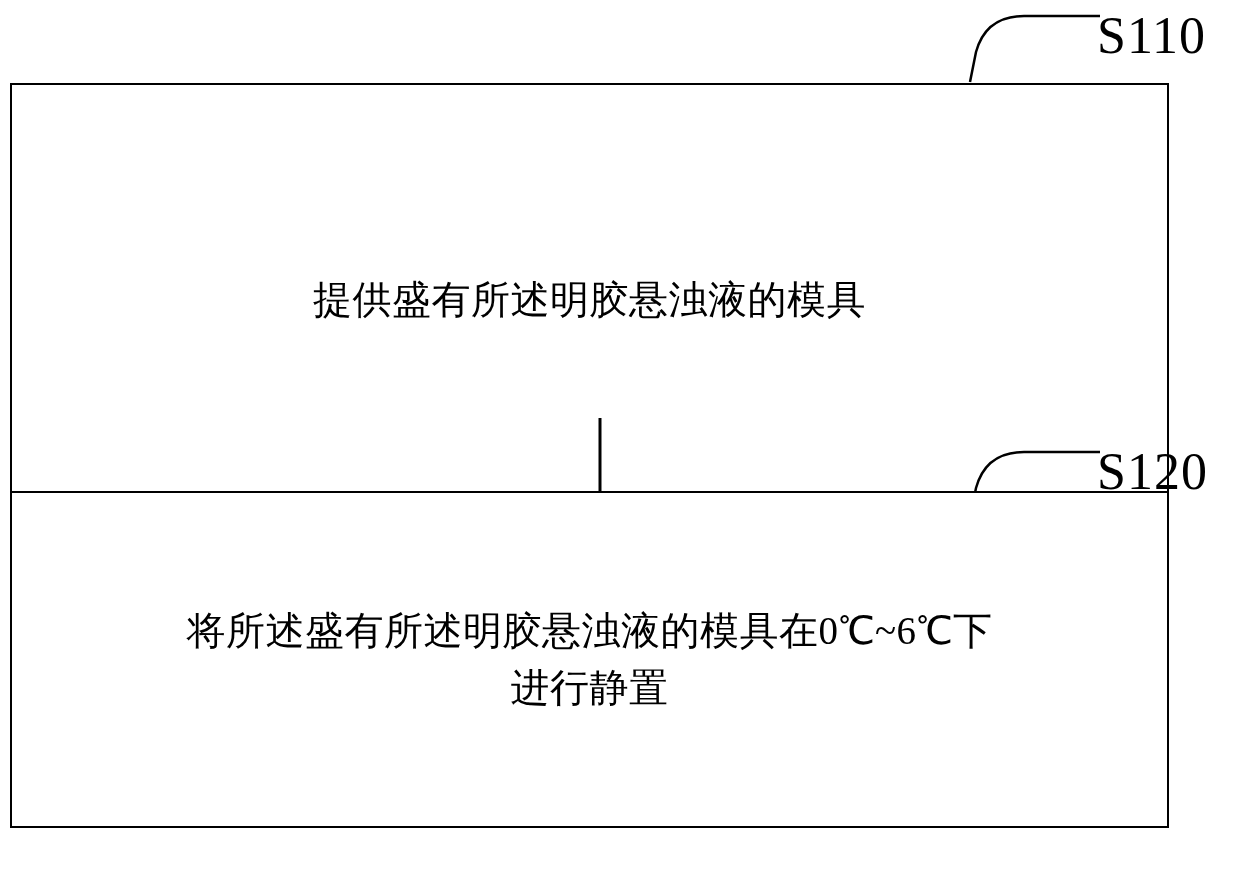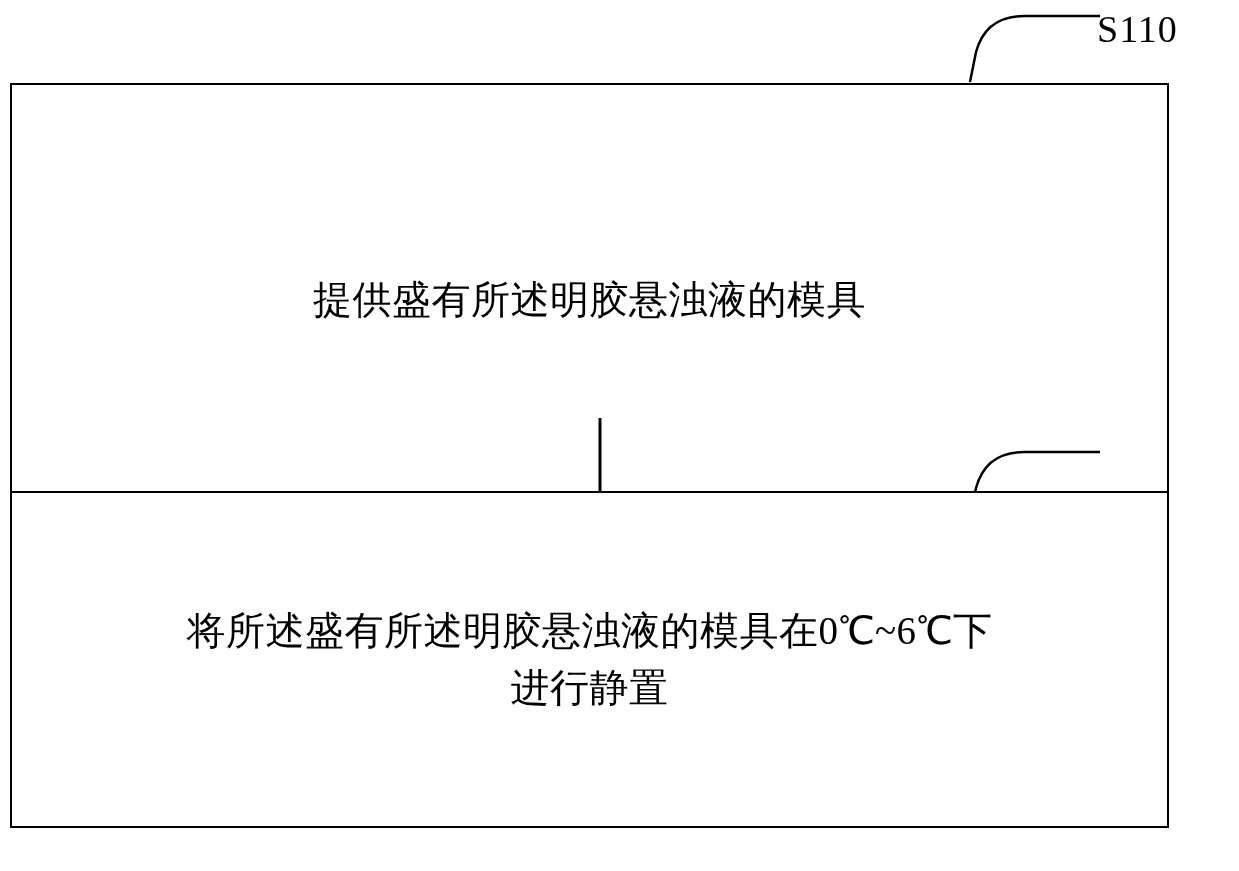--- a/index.html
+++ b/index.html
@@ -44,21 +44,21 @@
     align-items: center;
   }
   #box-s120 {
     left: 10px;
     top: 491px;
     width: 1159px;
     height: 337px;
   }
   .step-label {
     position: absolute;
-    font-size: 38px;
+    font-size: 52px;
     line-height: 1;
     letter-spacing: 1px;
   }
   #label-s110 {
     left: 1097px;
     top: 10px;
   }
   #label-s120 {
     left: 1097px;
     top: 446px;
@@ -105,19 +105,20 @@
 
   <svg id="connector" viewBox="0 0 80 104">
     <line x1="40" y1="0" x2="40" y2="86" stroke="#000000" stroke-width="3"></line>
     <polygon points="40,101 30,77 50,77" fill="#000000"></polygon>
   </svg>
 
   <svg id="leader-s120" class="leader-svg" viewBox="0 0 160 82">
     <path d="M 150 8 L 74 8 Q 36 8 26 44 L 20 74" fill="none" stroke="#000000" stroke-width="2.5"></path>
   </svg>
 
+  <div class="step-label" id="label-s120">S120</div>
 
   <div class="step-box" id="box-s120">
     <div class="step-text">将所述盛有所述明胶悬浊液的模具在0℃~6℃下
 进行静置</div>
   </div>
 
 </div>
 
 </body></html>

